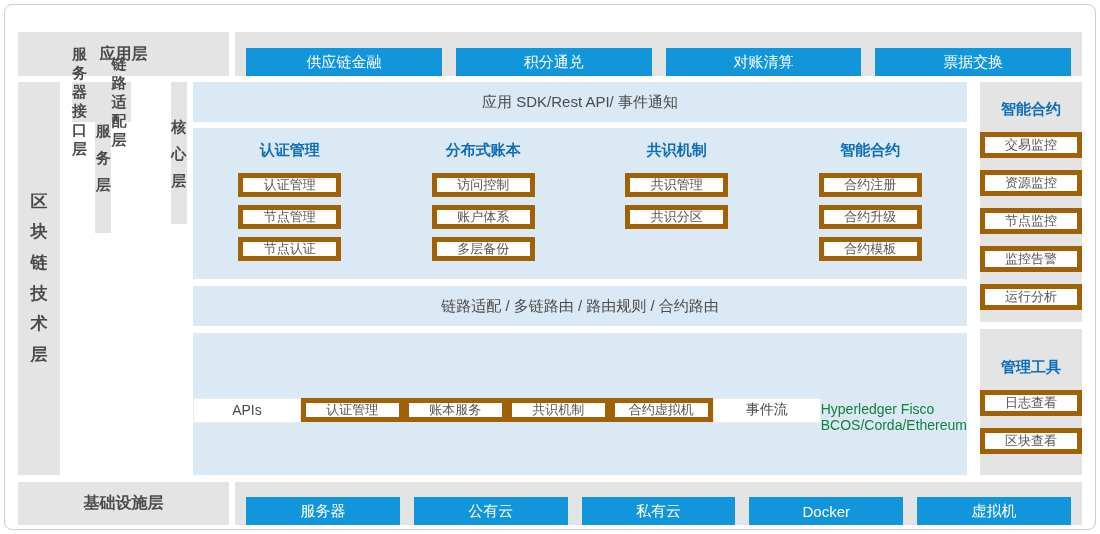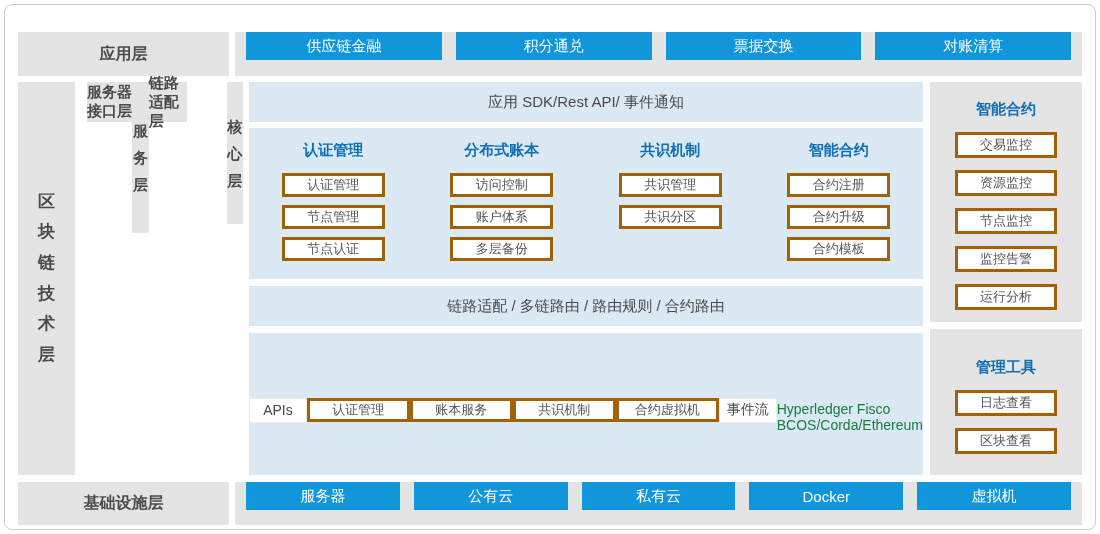--- a/index.html
+++ b/index.html
@@ -9,45 +9,45 @@
   .frame { position:absolute; left:4px; top:4px; width:1092px; height:526px;
     border:1.5px solid #c9ccd2; border-radius:8px; background:#fff;
     padding:27px 13px; overflow:hidden; }
 
   
   .graybox { background:#e4e4e4; }
   .bluebar { background:#dbe9f4; }
   .row { display:flex; height:44px; }
   .row-label { width:211px; display:flex; align-items:center; justify-content:center;
     font-size:16px; font-weight:bold; color:#4a4a4a; }
-  .btn-strip { flex:1; margin-left:6px; display:flex; align-items:flex-start;
+  .btn-strip { flex:1; margin-left:6px; display:flex; align-items:flex-end;
     padding:0 11px; gap:14px; }
   .blue-btn { flex:1; height:28px; background:#1296db; color:#fff; font-size:15px;
     display:flex; align-items:center; justify-content:center; }
 
   .middle { display:flex; height:393px; margin:6px 0 7px; }
   .v-outer { width:57px; margin-right:12px; display:flex; align-items:center; justify-content:center; }
   .vtext { width:1.1em; line-height:1.8; word-break:break-all; text-align:center;
     font-size:17px; font-weight:bold; color:#4a4a4a; }
   .mid-labels { width:156px; margin-right:6px; display:flex; flex-direction:row; }
-  .mid-content { width:674px; margin-right:7px; display:flex; flex-direction:column;justify-content:center; }
+  .mid-content { width:774px; margin-right:13px; display:flex; flex-direction:column;justify-content:center; }
   .right-col { flex:1; display:flex; flex-direction:column; }
 
   .h40 { height:40px; }
   .lbl { display:flex; align-items:center; justify-content:center;
     font-size:15px; font-weight:bold; color:#4a4a4a; }
   .mb6 { margin-bottom:6px; } .mb7 { margin-bottom:7px; }
   .svc { height:151px; } .core { height:142px; }
   .ctr-text { display:flex; align-items:center; justify-content:center;
     font-size:15px; color:#4a4a4a; }
 
   .svc-grid { display:flex; padding-top:13px; }
   .svc-col { flex:1; display:flex; flex-direction:column; align-items:center; }
   .svc-title { font-size:15px; font-weight:bold; color:#0e6eb8; height:22px; margin-bottom:10px; }
-  .chip { width:103px; height:24px; background:#fff; border:3px solid #a16207;
+  .chip { width:103px; height:24px; background:#fff; border:5px solid #a16207;
     display:flex; align-items:center; justify-content:center;
     font-size:13px; color:#555; margin-bottom:8px; }
 
   .core-inner { display:flex; align-items:center; padding-top:12px; }
   .wide-bar { width:555px; height:25px; background:#fff; border:1px solid #ececec;
     display:flex; align-items:center; justify-content:center; font-size:14px; color:#4a4a4a; }
   .core-mods { width:100%; display:flex; margin:8px 0; }
   .core-mods .cell { flex:1; display:flex; justify-content:center; }
   .core-mods .chip { margin-bottom:0; }
   .platforms { margin-top:13px; font-size:14px; color:#15803d; }
@@ -62,22 +62,22 @@
 <body>
 
 <div class="page">
   <div class="frame">
 
     <div class="row">
       <div class="row-label graybox">应用层</div>
       <div class="btn-strip graybox">
         <div class="blue-btn">供应链金融</div>
         <div class="blue-btn">积分通兑</div>
+        <div class="blue-btn">对账清算</div>
         <div class="blue-btn">票据交换</div>
-        <div class="blue-btn">对账清算</div>
       </div>
     </div>
 
     <div class="middle">
 
       <div class="v-outer graybox">
         <div class="vtext">区块链技术层</div>
       </div>
 
       <div class="mid-labels">

